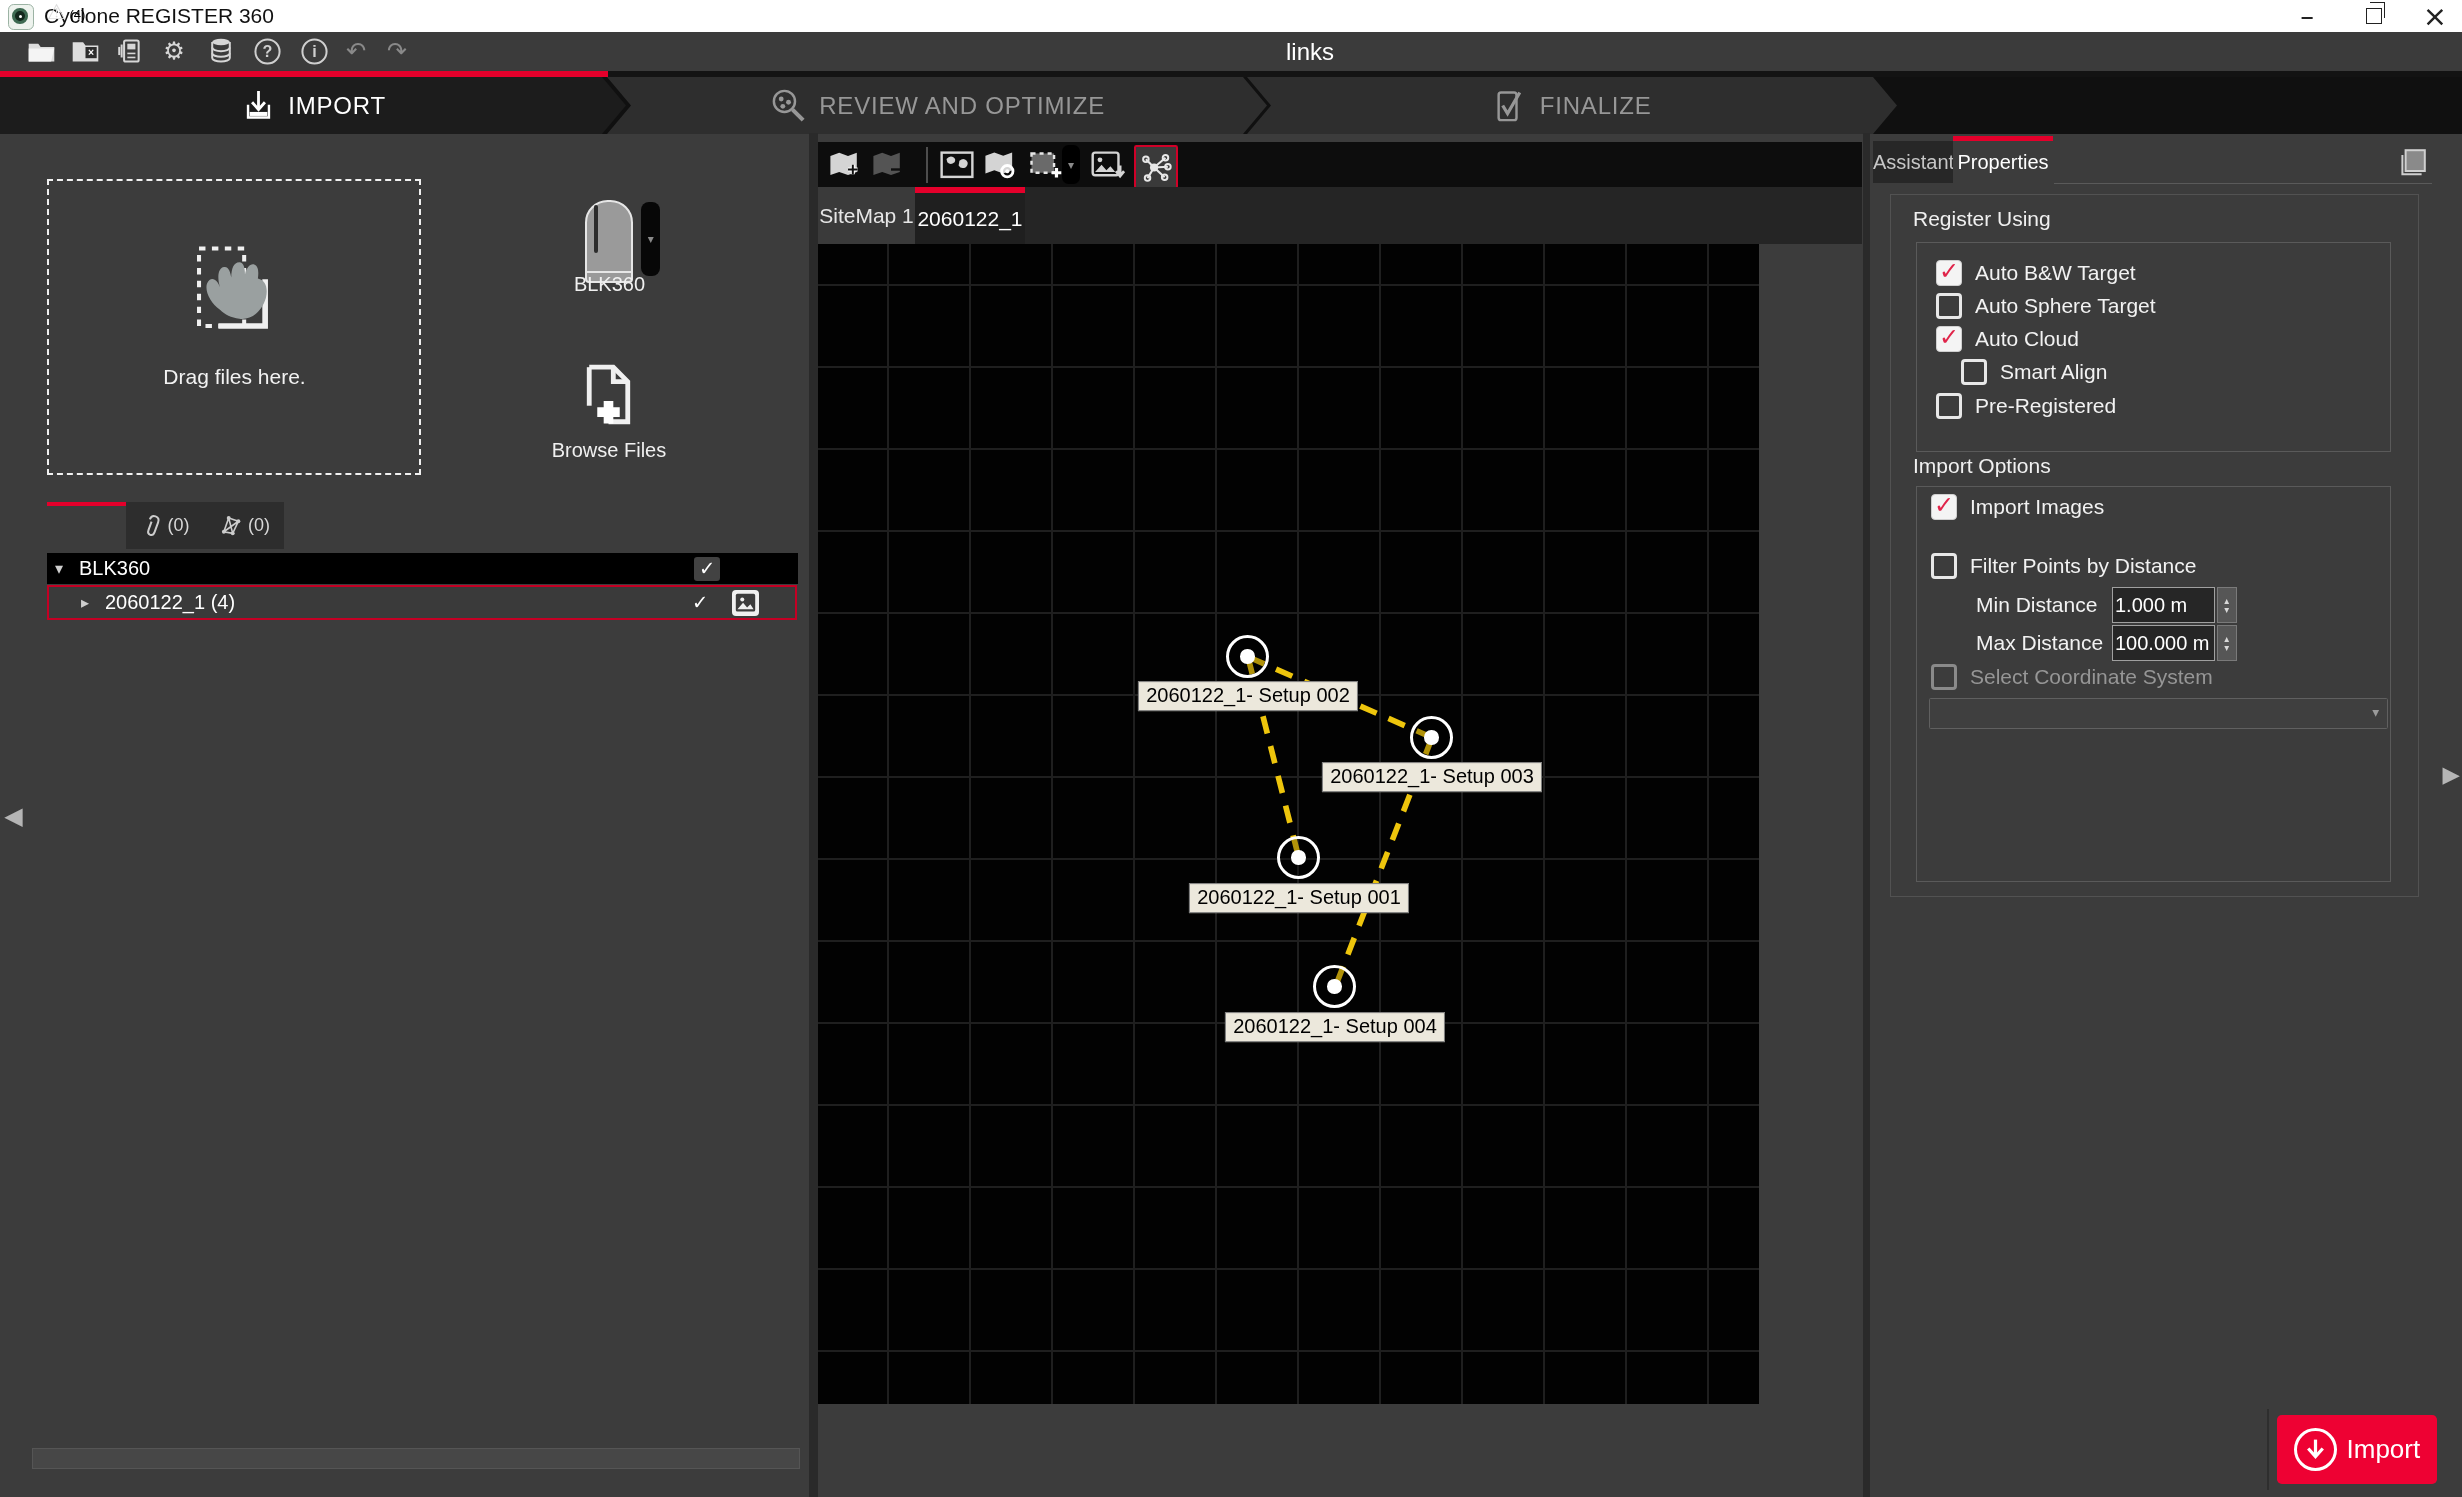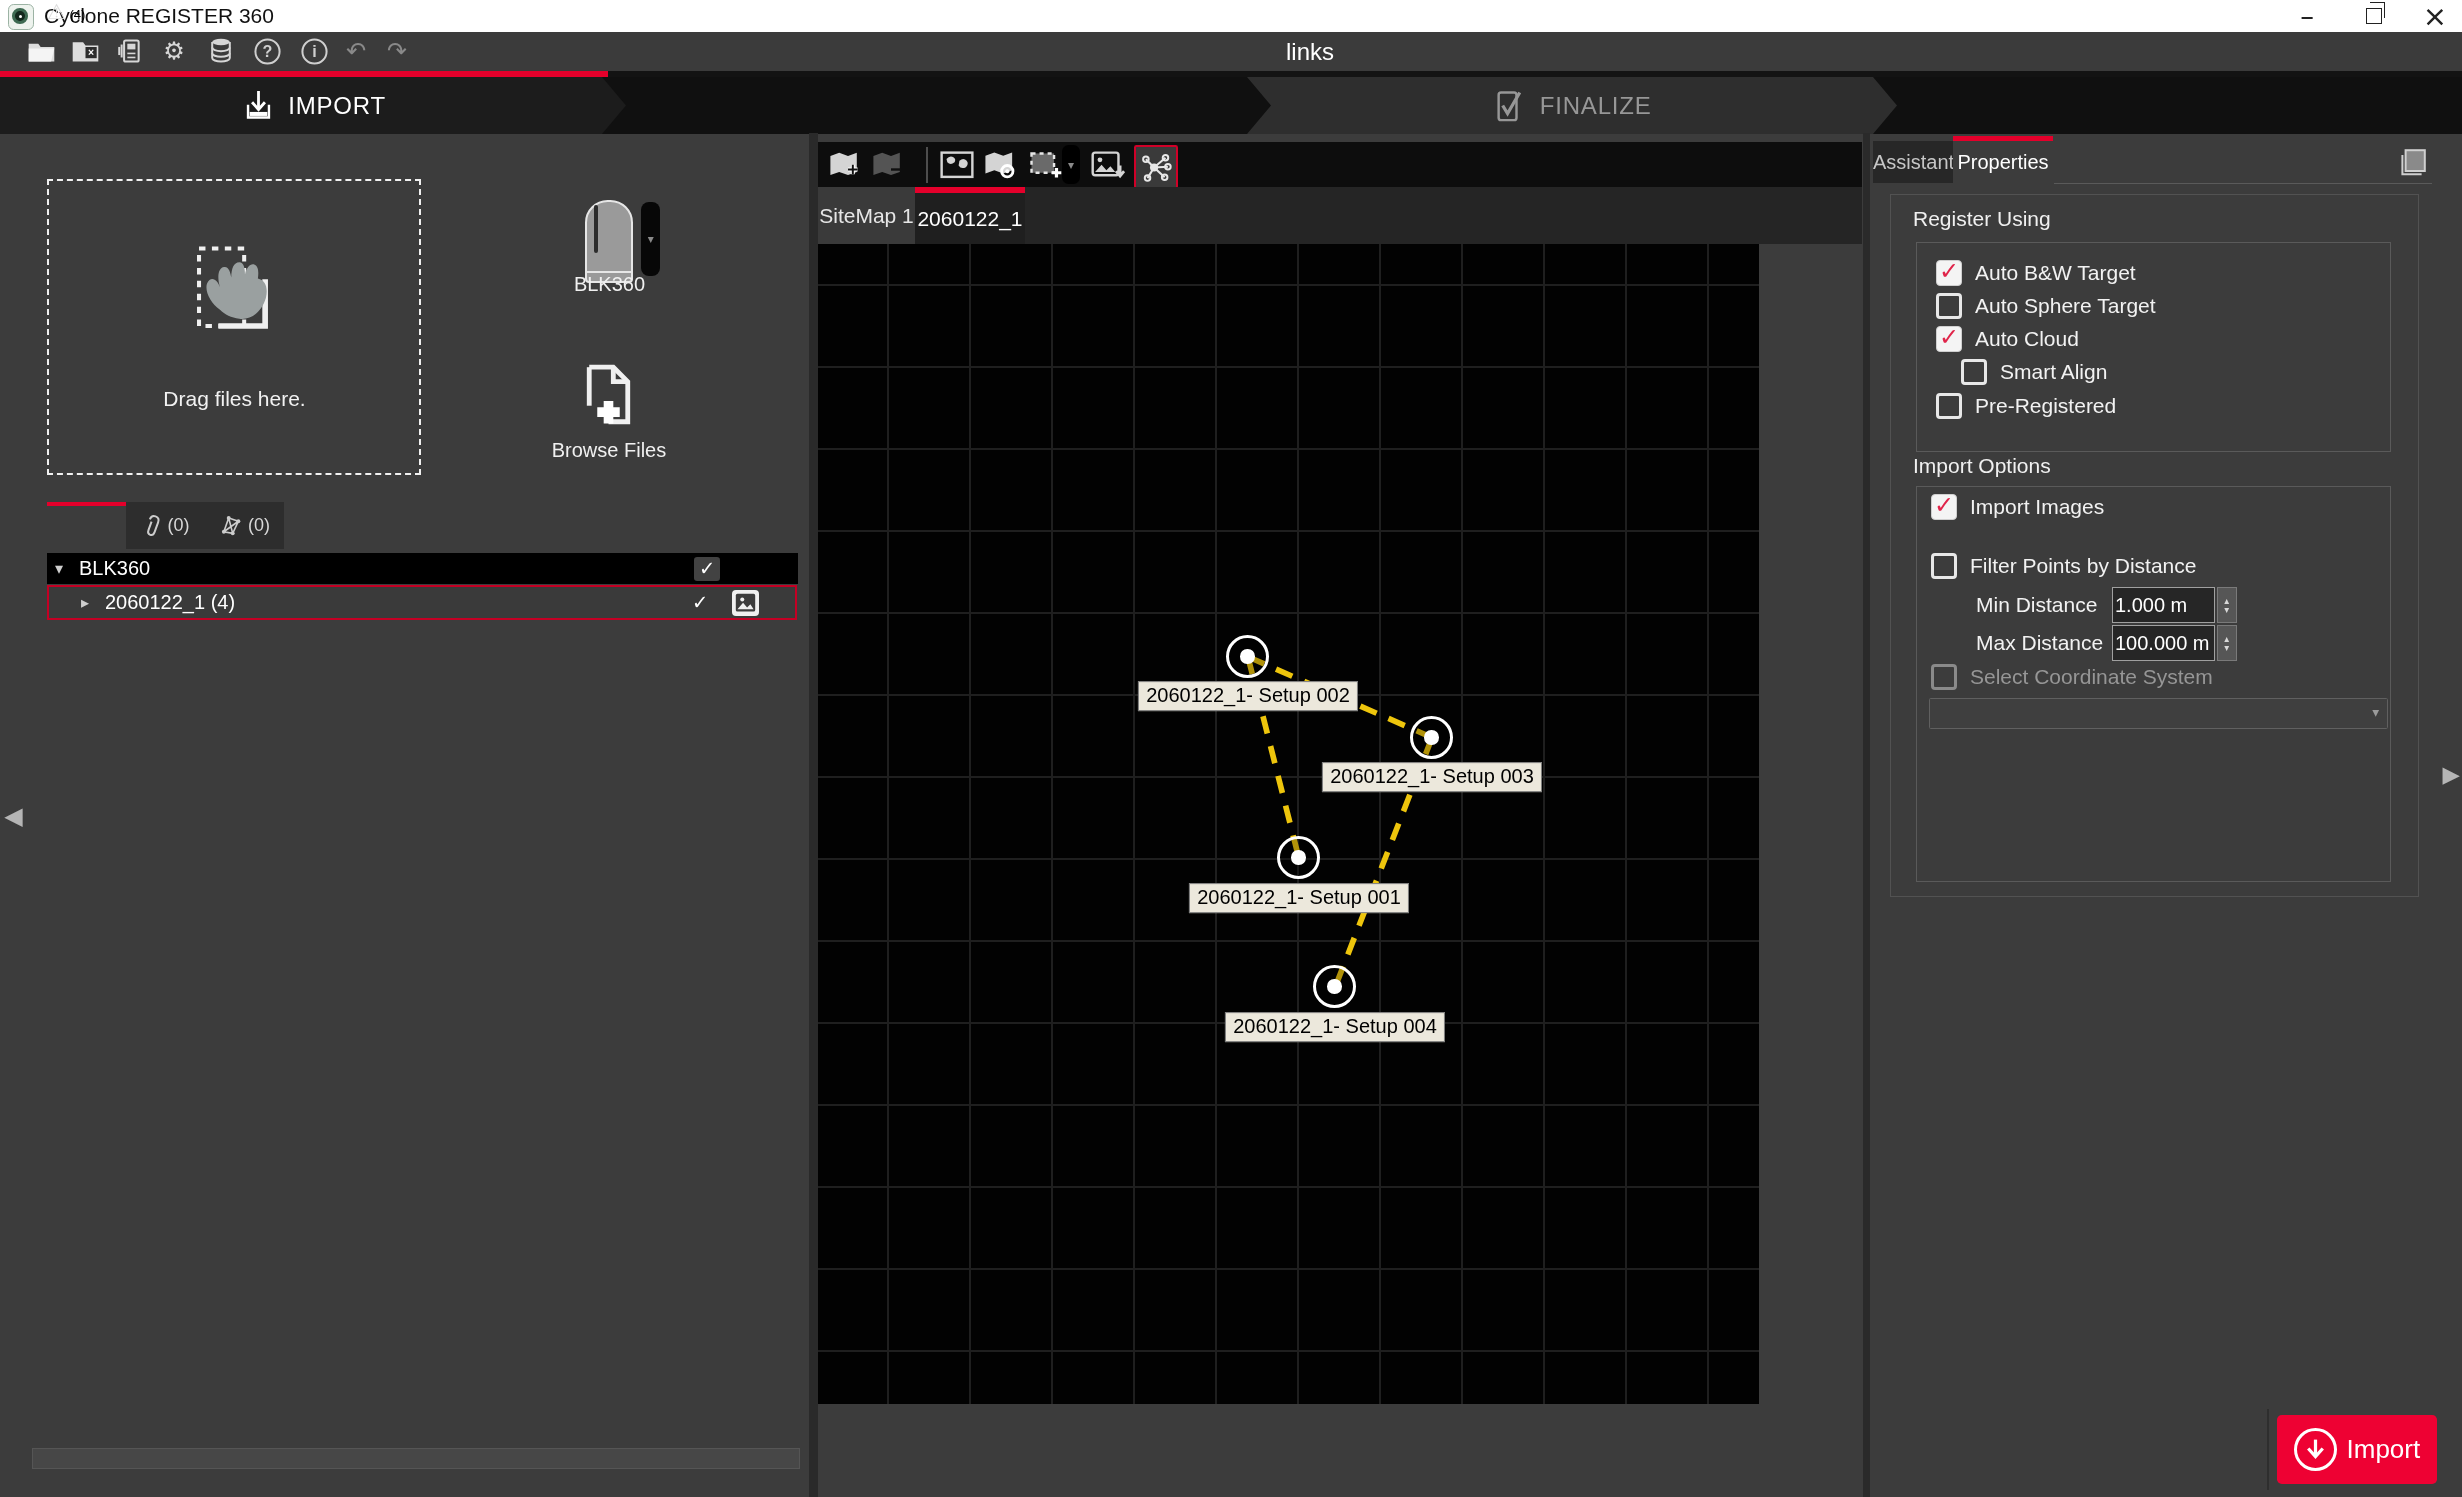--- a/index.html
+++ b/index.html
@@ -41,21 +41,21 @@
   .step .lbl{font-size:24px;letter-spacing:0.8px;}
   .step-first{clip-path:polygon(0 0,calc(100% - 24px) 0,100% 50%,calc(100% - 24px) 100%,0 100%);}
   .step-mid{clip-path:polygon(0 0,calc(100% - 24px) 0,100% 50%,calc(100% - 24px) 100%,0 100%,24px 50%);}
   .step-last{clip-path:polygon(0 0,100% 0,100% 100%,0 100%,24px 50%);}
   .step-active{background:#1c1c1c;color:#fff;}
   .step-idle{background:#2e2e2e;color:#979797;}
 
   
   #left-seam{left:809px;top:133px;width:9px;height:1364px;background:#2a2a2a;}
   #dropzone{left:47px;top:179px;width:370px;height:292px;border:2.4px dashed #f0f0f0;}
-  #dropzone-label{left:47px;top:365px;width:375px;text-align:center;color:#f2f2f2;font-size:21px;margin-top:22px;}
+  #dropzone-label{left:47px;top:365px;width:375px;text-align:center;color:#f2f2f2;font-size:21px;}
   #hand-art{left:170px;top:226px;}
   #blk-device{left:585px;top:200px;width:44px;height:79px;border:2.4px solid #e6e6e6;border-radius:22.6px 22.6px 4px 4px;background:#9a9a9a;}
   #blk-device .stripe{position:absolute;left:7.3px;top:3.2px;width:4px;height:48px;background:#2c2c2c;border-radius:2.4px;}
   #blk-device .base{position:absolute;left:0;bottom:8px;width:100%;height:2.4px;background:#e6e6e6;}
   #blk-slider{left:641px;top:202px;width:19.4px;height:74px;background:#070707;border-radius:8px;display:flex;align-items:center;justify-content:center;color:#8a8a8a;font-size:12px;}
   #blk-label{left:545px;top:273px;width:129px;text-align:center;color:#f0f0f0;font-size:20px;}
   #browse-icon{left:578px;top:362px;}
   #browse-label{left:528px;top:439px;width:162px;text-align:center;color:#f0f0f0;font-size:20px;}
 
   .issue-tab{top:502px;width:79px;height:47px;background:#2d2d2d;display:flex;align-items:center;justify-content:center;gap:6.5px;color:#d8d8d8;font-size:18px;}
@@ -205,20 +205,30 @@
 
 <div class="abs" id="workflow">
   <div class="step step-first step-active" style="left:0;width:626px;">
     <svg width="37" height="37" viewBox="0 0 46 46">
         <path d="M10 22 v16 h26 v-16" fill="none" stroke="#fff" stroke-width="3"></path>
         <rect x="12" y="31" width="22" height="5" fill="#fff"></rect>
         <line x1="23" y1="5" x2="23" y2="26" stroke="#fff" stroke-width="3.5"></line>
         <path d="M15 19 l8 9 8-9" fill="none" stroke="#fff" stroke-width="3.5"></path>
       </svg>
     <span class="lbl">IMPORT</span>
+  </div>
+  <div class="step step-mid step-idle" style="left:607px;width:660px;">
+    <svg width="39" height="39" viewBox="0 0 48 48">
+        <circle cx="19" cy="19" r="13" fill="none" stroke="#979797" stroke-width="3"></circle>
+        <line x1="29" y1="29" x2="42" y2="42" stroke="#979797" stroke-width="5"></line>
+        <circle cx="15" cy="16" r="3" fill="#979797"></circle>
+        <circle cx="24" cy="20" r="3" fill="#979797"></circle>
+        <circle cx="17" cy="25" r="3" fill="#979797"></circle>
+      </svg>
+    <span class="lbl">REVIEW AND OPTIMIZE</span>
   </div>
   <div class="step step-mid step-idle" style="left:1247px;width:650px;">
     <svg width="36" height="39" viewBox="0 0 44 48">
         <rect x="8" y="8" width="22" height="34" rx="3" fill="none" stroke="#979797" stroke-width="3"></rect>
         <path d="M13 24 l6 10 L34 8" fill="none" stroke="#979797" stroke-width="4"></path>
       </svg>
     <span class="lbl">FINALIZE</span>
   </div>
 </div>
 

